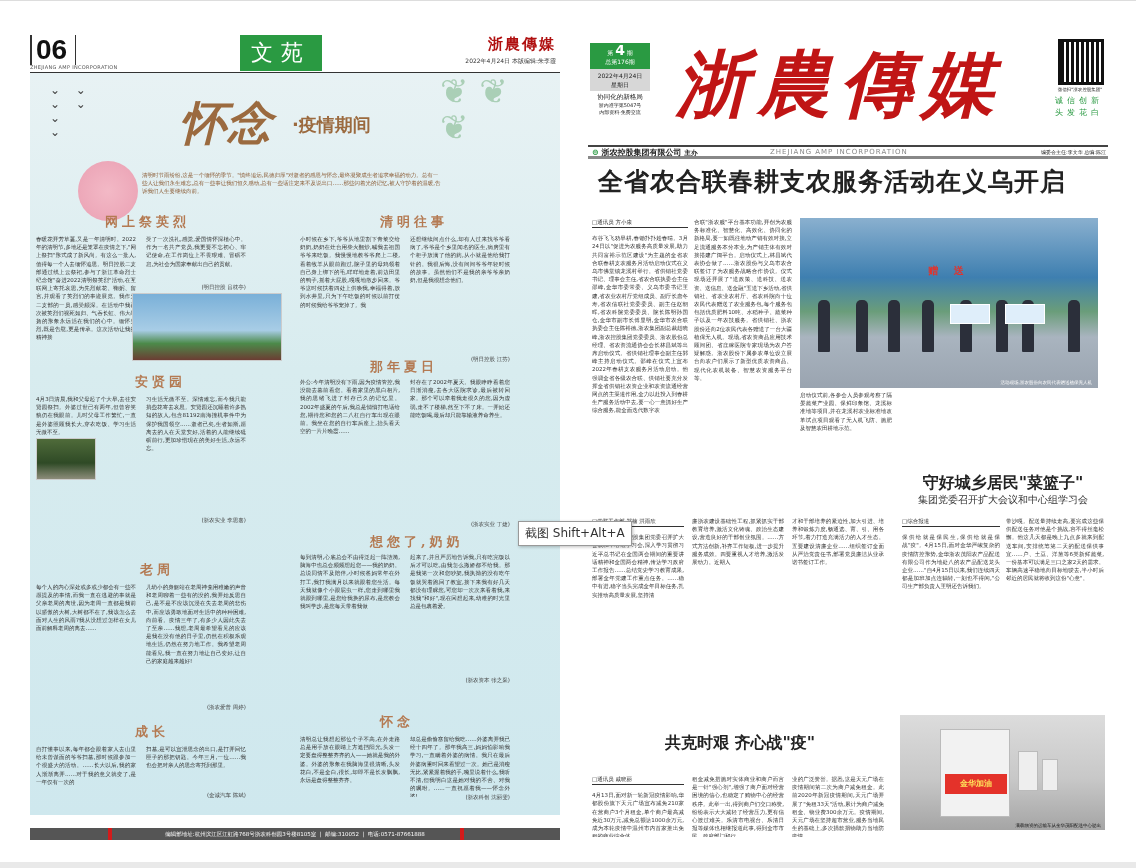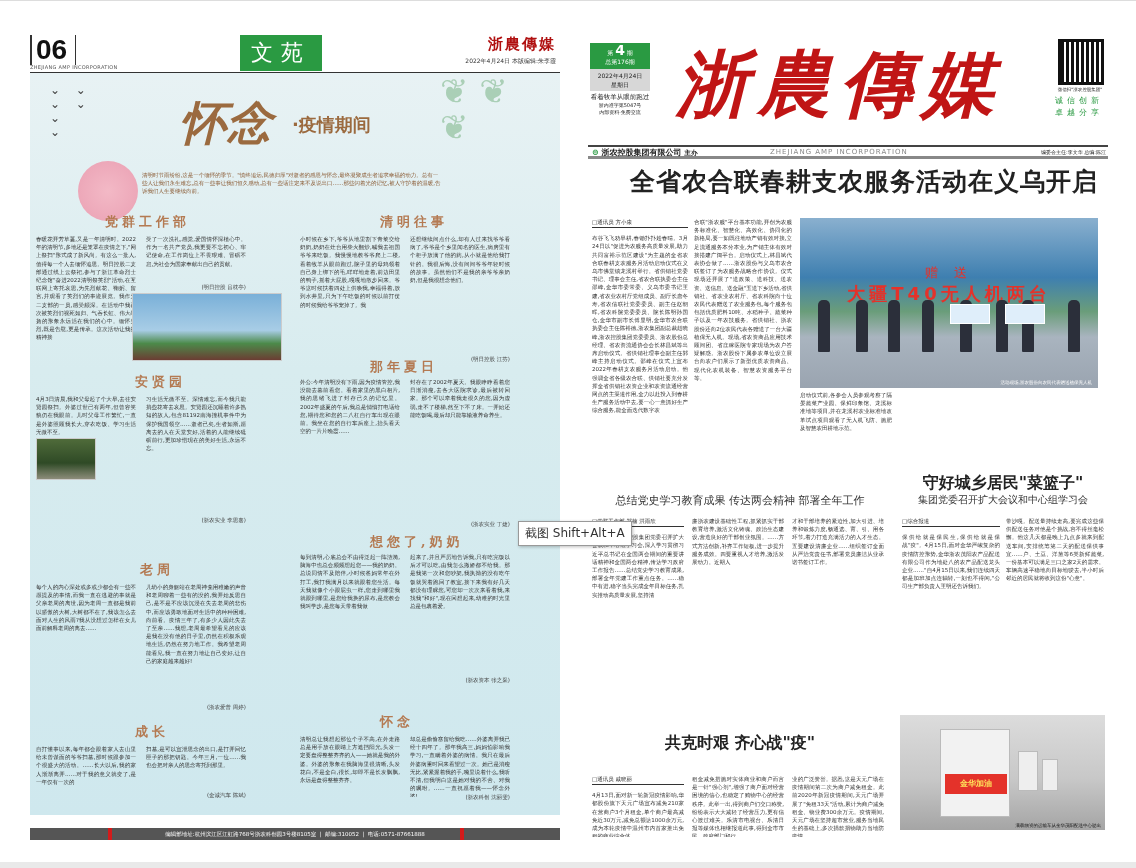--- a/index.html
+++ b/index.html
@@ -38,25 +38,25 @@
   .issue-note{font-size:6.5px;text-align:center;line-height:9px;margin-top:2px}
   .issue-note small{display:block;font-size:5px;line-height:7px}
   .mast-title{position:absolute;left:88px;top:10px;font:bold 72px "DejaVu Serif",serif;color:#c01515;letter-spacing:10px;font-style:italic;line-height:82px}
   .qr{position:absolute;right:4px;top:6px;width:46px;height:46px;background:repeating-linear-gradient(90deg,#111 0 3px,#fff 3px 5px),#111;border:3px solid #111}
   .qr-cap{position:absolute;right:2px;top:54px;font-size:4.5px;width:52px;text-align:center}
   .slogan{position:absolute;right:4px;top:62px;width:50px;color:#2a9a42;font-size:8px;line-height:12px;letter-spacing:4px;text-align:center}
   .rp-bar{position:relative;height:14px;border-top:2px solid #444;border-bottom:3px solid #888;font-size:7px;line-height:11px}
   .rp-bar .org{position:absolute;left:4px;font-weight:bold;font-size:8px}
   .rp-bar .eng{position:absolute;left:182px;color:#888;letter-spacing:1px}
   .rp-bar .eds{position:absolute;right:2px;font-size:5px}
-  .headline{position:absolute;left:10px;top:132px;width:500px;text-align:right;font:bold 25px "DejaVu Sans",sans-serif;color:#222;letter-spacing:1px}
+  .headline{position:absolute;left:10px;top:132px;width:500px;text-align:left;font:bold 25px "DejaVu Sans",sans-serif;color:#222;letter-spacing:1px}
   .rcol{position:absolute;font-size:5.5px;line-height:8.2px;color:#333;text-align:justify}
   .tag{display:block;border-bottom:1px solid #333;font-size:5.5px;margin-bottom:6px;padding-bottom:1px}
   .bigphoto{position:absolute;left:212px;top:185px;width:298px;height:170px;background:linear-gradient(180deg,#8ab0cf 0%,#3e7fb0 35%,#6a9d7a 55%,#a9b4bf 70%,#9aa4b0 100%);overflow:hidden}
-  .bp-t1{position:absolute;left:0;width:100%;top:46px;text-align:center;color:#e4322a;font-weight:normal;font-size:13px;letter-spacing:6px}
+  .bp-t1{position:absolute;left:0;width:100%;top:46px;text-align:center;color:#e4322a;font-weight:bold;font-size:10px;letter-spacing:6px}
   .bp-t2{position:absolute;left:0;width:100%;top:64px;text-align:center;color:#e4322a;font-weight:bold;font-size:18px;letter-spacing:4px}
   .bp-cap{position:absolute;right:6px;bottom:3px;color:#fff;font-size:4.5px}
   .person{position:absolute;bottom:36px;width:12px;height:52px;background:#2b2f3a;border-radius:5px 5px 1px 1px}
   .h2{position:absolute;font:bold 16px "DejaVu Sans",sans-serif;color:#222;text-align:center}
   .h2sub{position:absolute;font-size:11px;color:#333;text-align:center}
   .truckphoto{position:absolute;left:312px;top:682px;width:205px;height:115px;background:linear-gradient(180deg,#dcdcdc 0%,#c8c8c8 55%,#a5a5a5 100%);overflow:hidden}
   .truck{position:absolute;left:40px;top:14px;width:70px;height:88px;background:#f2f2f2;border:1px solid #bbb}
   .truck-banner{position:absolute;left:4px;top:44px;width:62px;height:20px;background:#e4322a;color:#ffe55b;font-size:8px;font-weight:bold;text-align:center;line-height:20px}
   .tc{position:absolute;right:4px;bottom:2px;font-size:4.5px;color:#111}
   .tooltip{position:absolute;left:518px;top:520px;padding:3px 6px;border:1px solid #999;background:#fff;font-size:12px;color:#333;box-shadow:1px 1px 3px rgba(0,0,0,.25)}
@@ -78,21 +78,21 @@
     <div class="lp-body">
       <div class="banner">
         <div class="birds">⌄ ⌄<br>⌄ ⌄<br>⌄<br>⌄</div>
         <div class="sun"></div>
         <div class="leaves">❦ ❦<br>❦</div>
         <div class="banner-title">怀念</div>
         <div class="banner-sub" style="left:262px;top:40px">·疫情期间</div>
         <div class="banner-intro">清明时节雨纷纷,这是一个缅怀的季节。"慎终追远,民德归厚"对逝者的感恩与怀念,最终凝聚成生者追求幸福的动力。总有一些人让我们永生难忘,总有一些事让我们恒久感动,总有一些话注定来不及说出口……那些闪着光的记忆,被人守护着的温暖,告诉我们人生要继续向前。</div>
       </div>
 
-      <div class="art-title" style="left:75px;top:140px">党群工作部</div>
+      <div class="art-title" style="left:75px;top:140px">网上祭英烈</div>
       <div class="col" style="left:6px;top:162px;width:100px;height:144px;overflow:hidden">春暖花开芳草萋,又是一年清明时。2022年的清明节,多地还是笼罩在疫情之下,"网上祭扫"形式成了新风尚。有这么一批人,值得每一个人去缅怀追思。明日控股二支部通过线上云祭祀,参与了浙江革命烈士纪念馆"奋进2022清明祭英烈"活动,在互联网上寄托哀思,为先烈献花、鞠躬、留言,并观看了英烈们的事迹展览。我作为二支部的一员,感受颇深。在活动中我再次被英烈们视死如归、气吞长虹、伟大昂扬的形象永远活在我们的心中。缅怀先烈,既是告慰,更是传承。这次活动让我的精神接</div>
       <div class="col" style="left:116px;top:162px;width:100px;height:48px;overflow:hidden">受了一次洗礼,感觉,爱国情怀深植心中。作为一名共产党员,我更要不忘初心、牢记使命,在工作岗位上不畏艰难、冒砺不怠,为社会为国家奉献出自己的贡献。</div>
       <div class="col byline" style="left:116px;top:210px;width:100px">(明日控股 吕枕亭)</div>
       <div class="photo" style="left:102px;top:220px;width:150px;height:68px;background:linear-gradient(180deg,#7ab0d8 0%,#a8cde6 55%,#4c8a4a 75%,#6b3d33 100%)"></div>
 
       <div class="art-title" style="left:350px;top:140px">清明往事</div>
       <div class="col" style="left:270px;top:162px;width:100px;height:118px;overflow:hidden">小时候在乡下,爷爷从地里割下青菜交给奶奶,奶奶在灶台用柴火翻炒,喊我去祖国爷爷来吃饭。我慢慢地教爷爷爬上二楼,看着牧羊从眼前跑过,院子里的母鸡领着自己身上绑下的毛,咩咩地走着,前边田里的鸭子,摇着大屁股,嘎嘎地散步回来。爷爷这时候扶着四处上供唤我,幸福得着,放到水井里,只为下午吃饭的时候以前打仗的时候我给爷爷宠掉了。我</div>
       <div class="col" style="left:380px;top:162px;width:100px;height:118px;overflow:hidden">还想继续问点什么,却有人过来找爷爷看病了,爷爷是个乡里闻名的医生,病房里有个柜子放满了他的药,从小就是他给我打针的。我很后悔,没有问问爷爷年轻时候的故事。虽然他们不是我的亲爷爷亲奶奶,但是我很想念他们。</div>
       <div class="col byline" style="left:380px;top:282px;width:100px">(明日控股 江芬)</div>
 
@@ -145,63 +145,61 @@
           <span>第</span>
           <b>4</b>
           <span>期</span><br>
           <span>总第176期</span>
         </div>
         <div class="issue-date">
           <span>2022年4月24日</span><br>
           <span>星期日</span>
         </div>
         <div class="issue-note">
-          <span>看着牧羊从眼前跑过</span>
+          <span>协同化的新格局</span>
           <small>浙内准字第5047号</small>
           <small>内部资料·免费交流</small>
         </div>
       </div>
       <div class="mast-title">浙農傳媒</div>
       <div class="qr"></div>
       <div class="qr-cap">微信扫"浙农控股集团"</div>
       <div class="slogan">
         <div>诚信创新</div>
-        <div>卓越分享</div>
+        <div>头发花白</div>
       </div>
     </div>
     <div class="rp-bar">
       <span class="org"><span style="color:#2a9a42">⊜</span> <span>浙农控股集团有限公司</span> <small>主办</small></span>
       <span class="eng">ZHEJIANG AMP INCORPORATION</span>
       <span class="eds">编委会主任:李文华   总编:陈江</span>
     </div>
 
     <div class="headline">全省农合联春耕支农服务活动在义乌开启</div>
     <div class="rcol" style="left:4px;top:185px;width:96px;height:238px;overflow:hidden">
       <span class="tag">□通讯员 方小康</span>
       <span>布谷飞飞劝早耕,春锄扑扑趁春晴。3月24日以"促进为农服务高质量发展,助力共同富裕示范区建设"为主题的全省农合联春耕支农服务月活动启动仪式在义乌市佛堂镇龙溪村举行。省供销社党委书记、理事会主任,省农合联执委会主任邵峰,金华市委常委、义乌市委书记王建,省农业农村厅党组成员、副厅长唐冬寿,省农信联社党委委员、副主任赵朝晖,省农科院党委委员、院长陈明孙国仓,金华市副市长傅显明,金华市农合联执委会主任陈裕德,浙农集团副总裁赵晓峰,浙农控股集团党委委员、浙农股份总经理、省农资流通协会会长林昌斌等出席启动仪式。省供销社理事会副主任郭峰主持启动仪式。邵峰在仪式上宣布2022年春耕支农服务月活动启动。他强调全省各级农合联、供销社要充分发挥全省供销社农资企业和农资流通经营网点的主渠道作用,全力以赴投入到春耕生产服务活动中去,要一心一意抓好生产综合服务,能全面迭代数字农</span>
     </div>
     <div class="rcol" style="left:106px;top:185px;width:98px;height:240px;overflow:hidden">合联"浙农服"平台基本功能,开创为农服务标准化、智慧化、高效化、协同化的新格局,要一如既往地动产销有效对接,立足流通服务本分本业,为产销主体有效对接搭建广阔平台。启动仪式上,林昌斌代表协会做了……浙农股份与义乌市农合联签订了为农服务战略合作协议。仪式现场还开展了"送政策、送科技、送农资、送信息、送金融"五送下乡活动,省供销社、省农业农村厅、省农科院向十位农民代表赠送了农业服务包,每个服务包包括优质肥料10吨、水稻种子、蔬菜种子以及一年农技服务。省供销社、浙农股份还向2位农民代表各赠送了一台大疆植保无人机。现场,省农资商品应用技术顾问团、省庄稼医院专家现场为农户答疑解惑。浙农股份下属参农单位设立展台向农户们展示了新型优质农资商品、现代化农机装备、智慧农资服务平台等。</div>
     <div class="bigphoto">
       <div class="bp-t1">赠 送</div>
-      <div class="bp-t2">大疆T40无人机两台</div>
       <div class="person" style="left:18px"></div>
         <div class="person" style="left:56px"></div>
         <div class="person" style="left:88px"></div>
       <div class="person" style="left:122px"></div>
         <div class="person" style="left:160px"></div>
         <div class="person" style="left:196px"></div>
       <div class="person" style="left:222px"></div>
         <div class="person" style="left:268px"></div>
       <div style="position:absolute;left:150px;top:86px;width:40px;height:20px;background:#dfeefa;border:1px solid #fff"></div>
       <div style="position:absolute;left:205px;top:86px;width:40px;height:20px;background:#dfeefa;border:1px solid #fff"></div>
       <div class="bp-cap">活动现场,浙农股份向农民代表赠送植保无人机</div>
     </div>
     <div class="rcol" style="left:212px;top:358px;width:92px;height:48px;overflow:hidden">启动仪式前,各参会人员参观考察了隔晏蔬菜产业园、保鲜印象馆、龙溪标准地等项目,并在龙溪村农业标准地改革试点项目观看了无人机飞防、施肥及智慧农田耕地示范。</div>
 
-    <div class="h2sub" style="left:2px;top:460px;width:300px">总结党史学习教育成果   传达两会精神   部署全年工作</div>
     <div class="rcol" style="left:4px;top:484px;width:92px;height:194px;overflow:hidden">
       <span class="tag">□党群工作部 郑楠 洪雨欣</span>
       <span>3月28日,浙农控股集团党委召开扩大会议和中心组学习会,深入学习贯彻习近平总书记在全国两会期间的重要讲话精神和全国两会精神,传达学习政府工作报告……总结党史学习教育成果,部署全年党建工作重点任务。……稳中有进,稳字当头完成全年目标任务,扎实推动高质量发展,坚持清</span>
     </div>
     <div class="rcol" style="left:104px;top:484px;width:92px;height:194px;overflow:hidden">廉浙农建设基础性工程,抓紧抓实干部教育培养,激活文化铸魂、政治生态建设,营造良好的干部创业氛围。……方式方法创新,补齐工作短板,进一步提升服务成效。四要重视人才培养,激活发展动力。近期人</div>
     <div class="rcol" style="left:204px;top:484px;width:92px;height:194px;overflow:hidden">才和干部培养的紧迫性,加大引进、培养和锻炼力度,畅通选、育、引、用各环节,着力打造充满活力的人才生态。五要建设清廉企业……组织签订全面从严治党责任书,部署党员廉洁从业承诺书签订工作。</div>
 
     <div class="h2" style="left:310px;top:440px;width:210px">守好城乡居民"菜篮子"</div>
     <div class="h2sub" style="left:310px;top:460px;width:210px;font-size:10px">集团党委召开扩大会议和中心组学习会</div>
     <div class="rcol" style="left:314px;top:484px;width:98px;height:194px;overflow:hidden">

